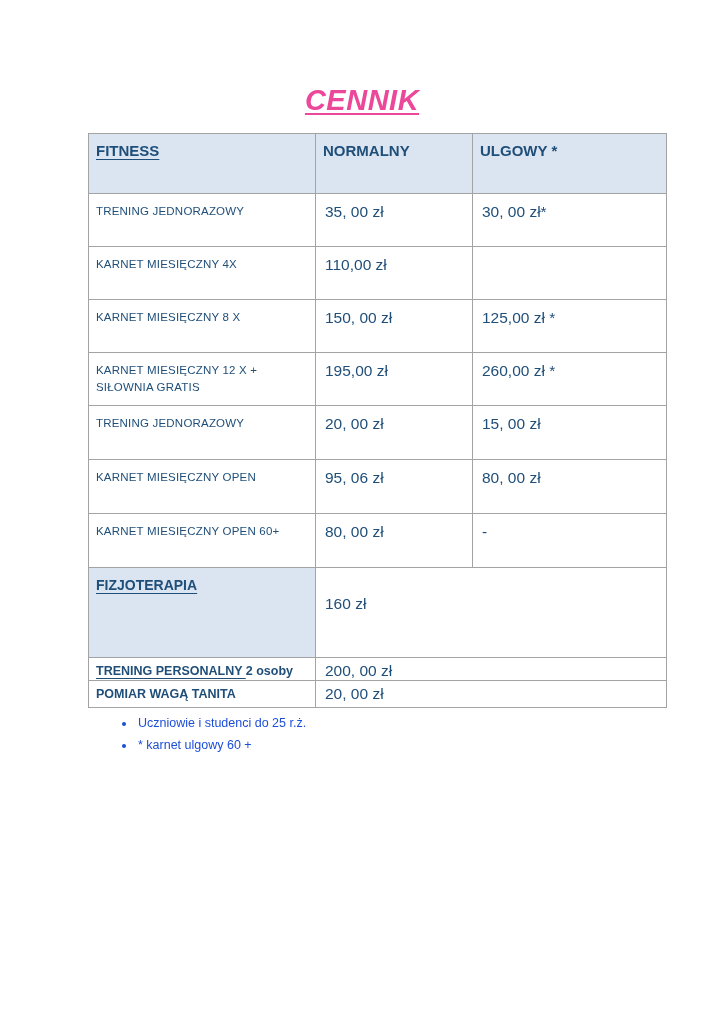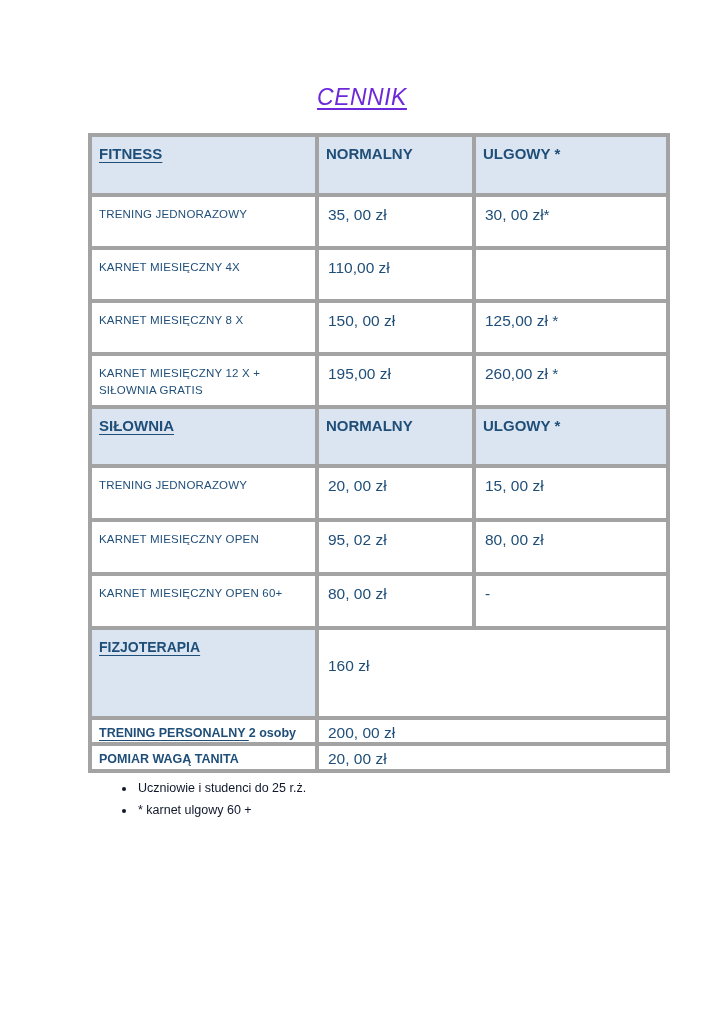--- a/index.html
+++ b/index.html
@@ -13,24 +13,24 @@
     font-family: "Liberation Sans", sans-serif;
     color: #1f4e79;
     overflow: hidden;
   }
   .doc-title {
     position: absolute;
     top: 84px;
     left: 0;
     width: 100%;
     text-align: center;
-    font-size: 23px;
-    font-weight: normal;
+    font-size: 29px;
+    font-weight: bold;
     font-style: italic;
-    color: #6d28d9;
+    color: #ec4899;
   }
   .doc-title span {
     text-decoration: underline;
     text-decoration-thickness: 2px;
     text-underline-offset: 3px;
     letter-spacing: 0.5px;
   }
   .content {
     position: absolute;
     top: 133px;
@@ -39,21 +39,21 @@
   }
   table.pricing {
     border-collapse: collapse;
     table-layout: fixed;
     width: 578px;
   }
   col.c1 { width: 227px; }
   col.c2 { width: 157px; }
   col.c3 { width: 194px; }
   td {
-    border: 4px solid #a3a3a3;
+    border: 1px solid #a3a3a3;
     vertical-align: top;
     overflow: hidden;
   }
   tr.hdr-f  { height: 60px; }
   tr.row-f  { height: 53px; }
   tr.hdr-s  { height: 59px; }
   tr.row-s  { height: 54px; }
   tr.row-fiz { height: 90px; }
   tr.row-x1 { height: 30px; }
   tr.row-x2 { height: 22px; margin-top: 41px; }
@@ -107,21 +107,21 @@
     padding: 4px 8px 0 9px;
   }
   ul.notes {
     margin-top: 8px;
     margin-left: 30px;
     padding-left: 18px;
     list-style: disc;
   }
   ul.notes li {
     font-size: 12.5px;
-    color: #0f172a;
+    color: #1d4ed8;
     padding-left: 2px;
     margin-bottom: 8px;
   }
 </style>
 </head>
 <body>
 
 <div class="page">
 
   <div class="doc-title">
@@ -163,37 +163,30 @@
           <td class="val">150, 00 zł</td>
           <td class="val">125,00 zł *</td>
         </tr>
 
         <tr class="row-f">
           <td class="lbl">KARNET MIESIĘCZNY 12 X + SIŁOWNIA GRATIS</td>
           <td class="val">195,00 zł</td>
           <td class="val">260,00 zł *</td>
         </tr>
 
-        <tr class="hdr-s">
-          <td class="hcell">
-            <span class="sec-label">SIŁOWNIA</span>
-          </td>
-          <td class="hcell">NORMALNY</td>
-          <td class="hcell">ULGOWY *</td>
-        </tr>
 
         <tr class="row-s">
           <td class="lbl">TRENING JEDNORAZOWY</td>
           <td class="val">20, 00 zł</td>
           <td class="val">15, 00 zł</td>
         </tr>
 
         <tr class="row-s">
           <td class="lbl">KARNET MIESIĘCZNY OPEN</td>
-          <td class="val">95, 02 zł</td>
+          <td class="val">95, 06 zł</td>
           <td class="val">80, 00 zł</td>
         </tr>
 
         <tr class="row-s">
           <td class="lbl">KARNET MIESIĘCZNY OPEN 60+</td>
           <td class="val">80, 00 zł</td>
           <td class="val">-</td>
         </tr>
 
         <tr class="row-fiz">

